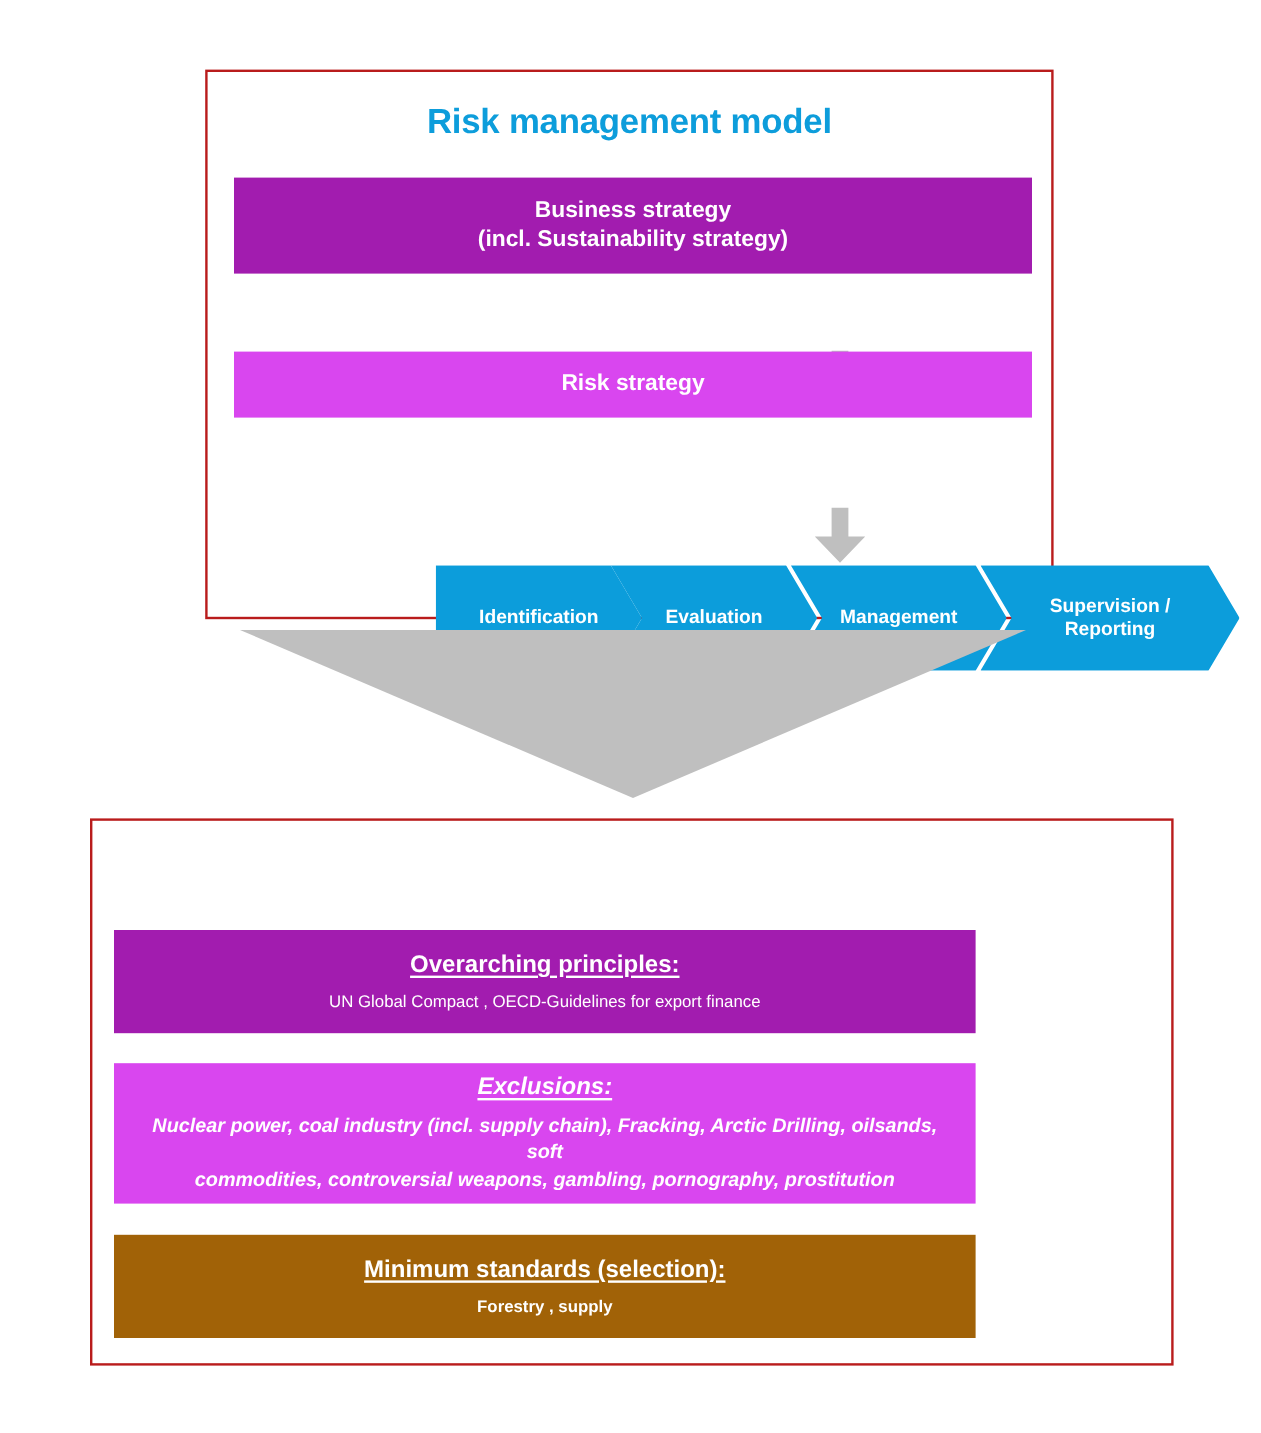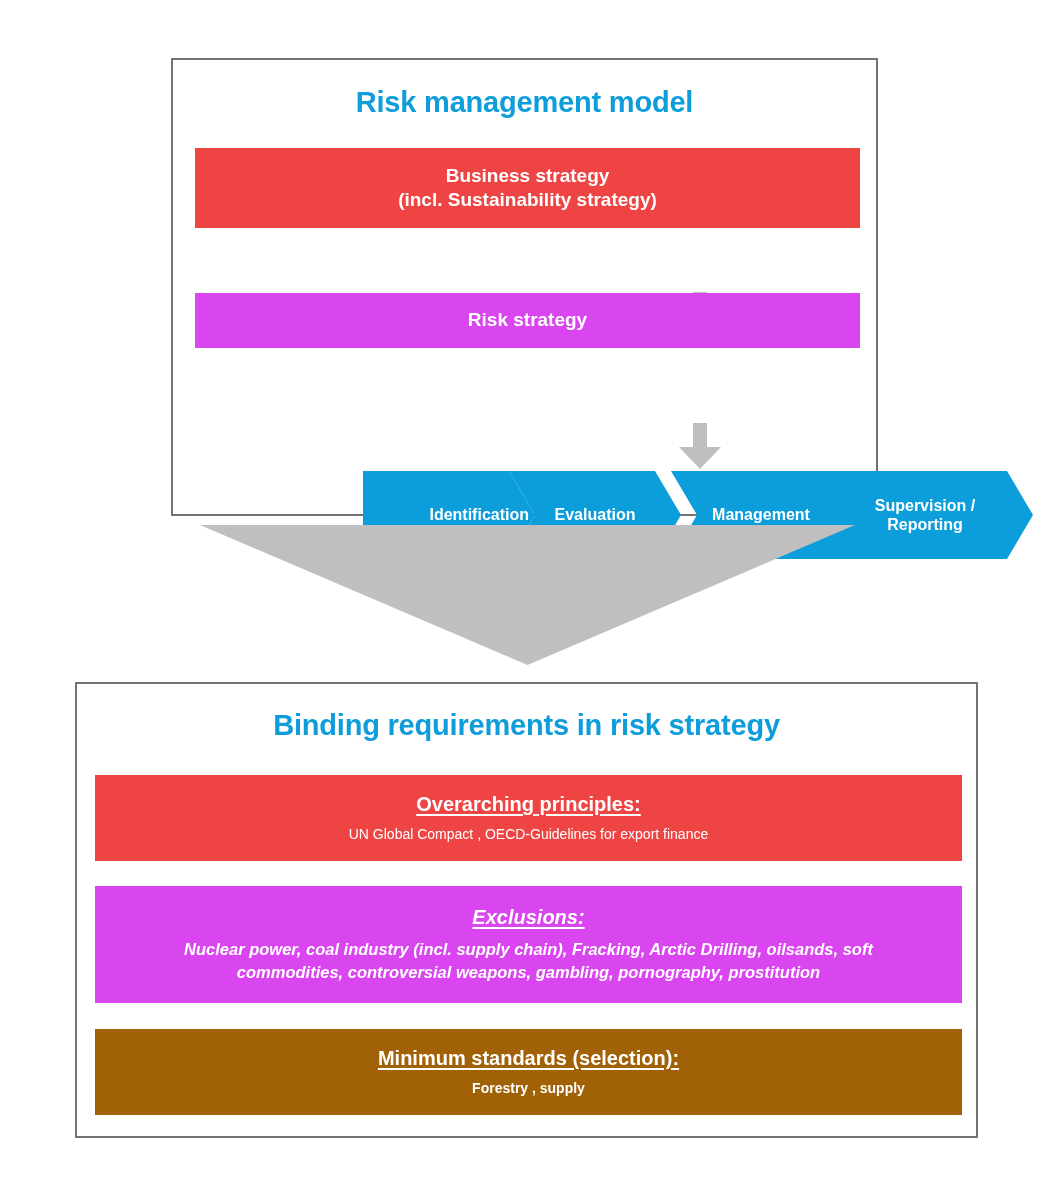--- a/index.html
+++ b/index.html
@@ -11,21 +11,21 @@
     width: 1051px;
     height: 1194px;
     position: relative;
     font-family: "Liberation Sans", sans-serif;
     overflow: hidden;
   }
 
   
   .panel {
     position: absolute;
-    border: 2px solid #737373;
+    border: 2px solid #b91c1c;
     background: #ffffff;
     box-sizing: border-box;
   }
   #panel-risk-model {
     left: 171px;
     top: 58px;
     width: 707px;
     height: 458px;
   }
   #panel-binding-req {
@@ -58,21 +58,21 @@
     position: absolute;
     box-sizing: border-box;
     display: flex;
     flex-direction: column;
     align-items: center;
     justify-content: center;
     color: #ffffff;
     text-align: center;
     line-height: 1.28;
   }
-  .bar.green { background: #ef4444; }
+  .bar.green { background: #a21caf; }
   .bar.navy  { background: #d946ef; }
   .bar.cyan  { background: #a16207; justify-content: center; }
 
   
   #bar-business-strategy {
     left: 22px;
     top: 88px;
     width: 665px;
     height: 80px;
     font-size: 19px;
@@ -135,21 +135,21 @@
     width: 655px;
     height: 140px;
     background: #BFBFBF;
     clip-path: polygon(0 0, 100% 0, 50% 100%);
   }
 
   
   .req-bar {
     position: absolute;
     left: 18px;
-    width: 867px;
+    width: 718px;
     box-sizing: border-box;
     display: flex;
     flex-direction: column;
     align-items: center;
     justify-content: center;
     color: #ffffff;
     text-align: center;
   }
   #req-overarching { top: 91px;  height: 86px; }
   #req-exclusions  { top: 202px; height: 117px; font-style: italic; }
@@ -189,47 +189,46 @@
   <div class="bar navy" id="bar-risk-strategy">
     <span>Risk strategy</span>
   </div>
 
   <svg class="down-arrow" id="arrow-risk-to-proc" viewBox="0 0 46 48">
     <polygon points="16,0 30,0 30,24 44,24 23,46 2,24 16,24" fill="#BFBFBF"></polygon>
   </svg>
 
   <div id="process-row">
 
-    <div class="chevron first" style="left:4px; width:172px;justify-content:flex-end;">
+    <div class="chevron first" style="left:4px; width:172px;">
       <span class="chevron-label">Identification</span>
     </div>
 
     <div class="chevron mid" style="left:150px; width:172px;">
       <span class="chevron-label">Evaluation</span>
     </div>
 
-    <div class="chevron mid" style="left:312px; width:180px;">
+    <div class="chevron mid" style="left:300px; width:180px;">
       <span class="chevron-label">Management</span>
     </div>
 
     <div class="chevron mid" style="left:458px; width:216px;">
       <span class="chevron-label">
         <span style="display:block">Supervision /</span>
         <span style="display:block">Reporting</span>
       </span>
     </div>
 
   </div>
 </div>
 
 <div id="funnel-arrow"></div>
 
 <div class="panel" id="panel-binding-req">
 
-  <div class="panel-title" id="binding-title">Binding requirements in risk strategy</div>
 
   <div class="req-bar bar green" id="req-overarching">
     <div class="req-heading">Overarching principles:</div>
     <div class="req-body">UN Global Compact , OECD-Guidelines for export finance</div>
   </div>
 
   <div class="req-bar bar navy" id="req-exclusions">
     <div class="req-heading">Exclusions:</div>
     <div class="req-body">Nuclear power, coal industry (incl. supply chain), Fracking, Arctic Drilling, oilsands, soft</div>
     <div class="req-body">commodities, controversial weapons, gambling, pornography,  prostitution</div>

